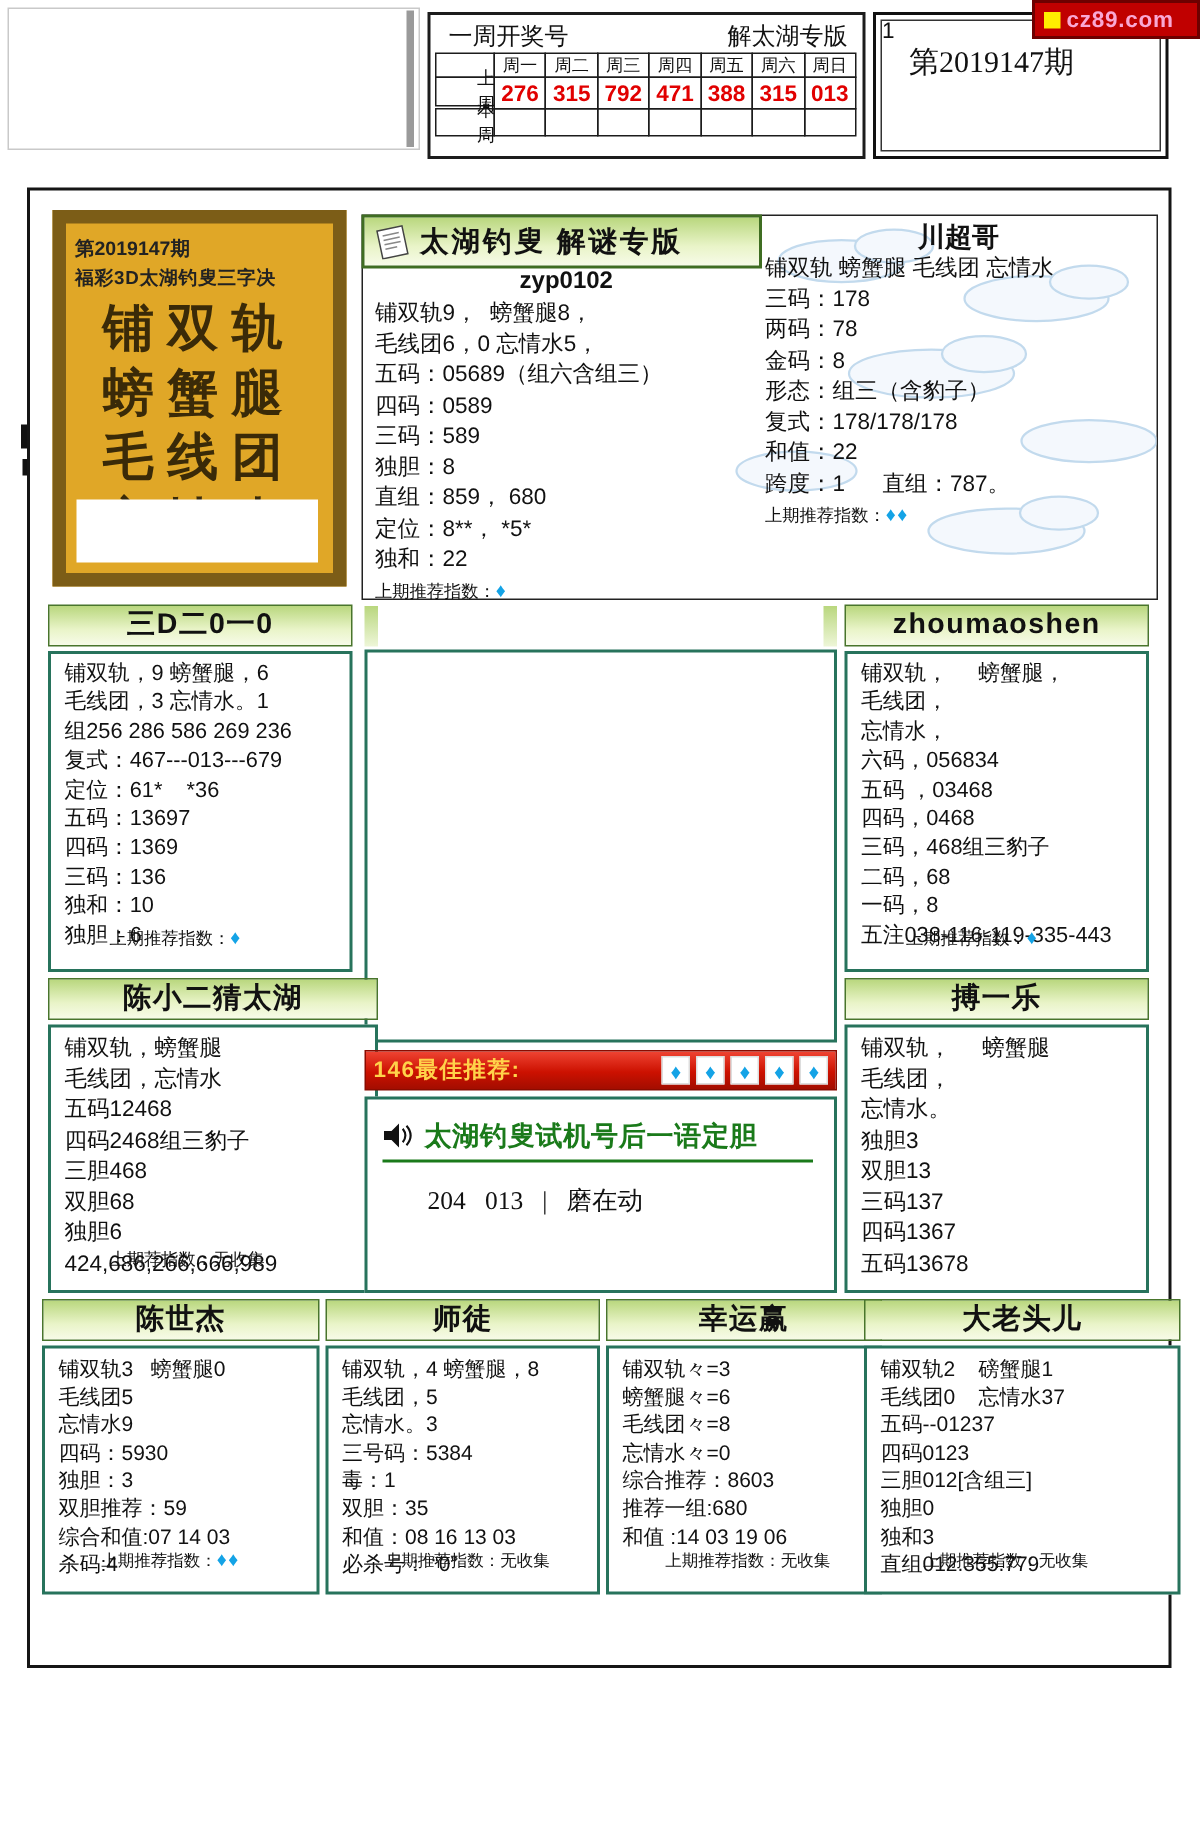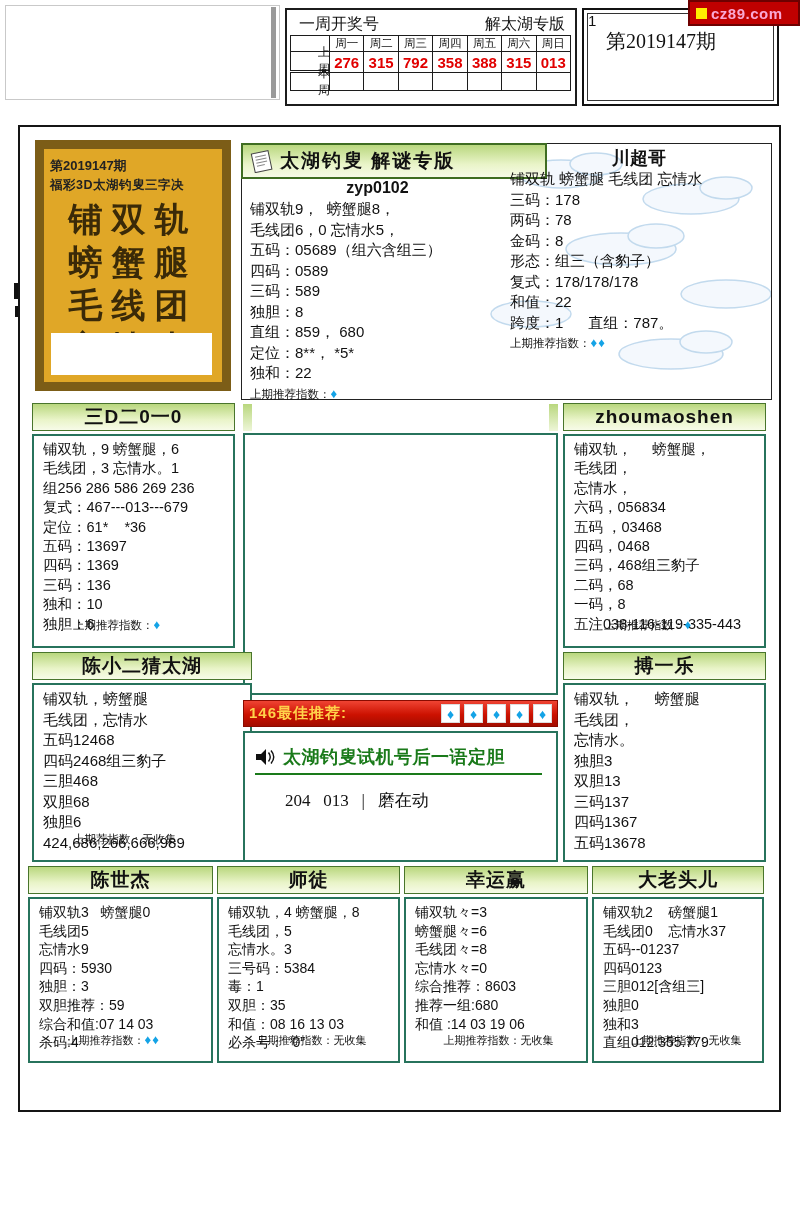--- a/index.html
+++ b/index.html
@@ -44,21 +44,21 @@
   .gold { position:absolute; left:15px; top:13px; width:196px; height:251px; background:#e0a727; border:9px solid #7c5d17; padding:8px 6px; }
   .gold .g-issue { font-size:13px; font-weight:bold; color:#222; }
   .gold .g-sub { font-size:12.5px; font-weight:bold; color:#222; margin-top:2px; letter-spacing:0.5px; }
   .gold .g-words { margin-top:4px; }
   .gold .g-words .line { font-size:34px; line-height:43px; font-weight:bold; text-align:center; letter-spacing:9px; color:#3a2a08; font-family:"Liberation Serif",serif; white-space:pre; }
   .gold .g-white { position:absolute; left:7px; right:10px; bottom:7px; height:42px; background:#fff; }
 
   
   .mainpanel { position:absolute; left:221px; top:16px; width:531px; height:257px; border:1px solid #222; background:#fff; }
   .clouds { position:absolute; right:0; top:0; pointer-events:none; }
-  .main-hd { position:absolute; left:-1px; top:-1px; width:306px; height:30px; background:linear-gradient(180deg,#b9d77e 0%,#e9f4c8 60%,#f7fbe8 100%); border:2px solid #3f6d22; display:flex; align-items:center; gap:5px; padding:16px 6px; }
+  .main-hd { position:absolute; left:-1px; top:-1px; width:267px; height:30px; background:linear-gradient(180deg,#b9d77e 0%,#e9f4c8 60%,#f7fbe8 100%); border:2px solid #3f6d22; display:flex; align-items:center; gap:5px; padding:16px 6px; }
   .main-hd .t { font-size:19px; font-weight:bold; letter-spacing:2px; white-space:pre; }
   .mp-col { position:absolute; }
   .mp-left { left:8px; top:33px; width:255px; }
   .mp-right { left:268px; top:3px; width:258px; }
   .mp-title { font-size:16px; font-weight:bold; text-align:center; line-height:22px; white-space:pre; }
   .mp-right .mp-title { font-size:18px; }
   .mp-col .line { font-size:15px; line-height:20.5px; white-space:pre; }
   .mp-ft { font-size:11.5px; margin-top:2px; }
 
   .dia { color:#14a3e6; font-size:13px; letter-spacing:1px; }
@@ -104,21 +104,21 @@
     <div class="wk-titles">
       <span>一周开奖号</span>
       <span>解太湖专版</span>
     </div>
     <div class="wk-row">
       <div class="wk-cell wk-corner"></div>
       <div class="wk-days"><div class="day-cell">周一</div><div class="day-cell">周二</div><div class="day-cell">周三</div><div class="day-cell">周四</div><div class="day-cell">周五</div><div class="day-cell">周六</div><div class="day-cell">周日</div></div>
     </div>
     <div class="wk-row">
       <div class="wk-cell wk-label">上周</div>
-      <div class="wk-vals"><div class="num-cell">276</div><div class="num-cell">315</div><div class="num-cell">792</div><div class="num-cell">358</div><div class="num-cell">388</div><div class="num-cell">315</div><div class="num-cell">013</div></div>
+      <div class="wk-vals"><div class="num-cell">276</div><div class="num-cell">315</div><div class="num-cell">792</div><div class="num-cell">471</div><div class="num-cell">388</div><div class="num-cell">315</div><div class="num-cell">013</div></div>
     </div>
     <div class="wk-row">
       <div class="wk-cell wk-label" style="height:19px">本周</div>
       <div class="wk-vals empty"><div class="num-cell"></div><div class="num-cell"></div><div class="num-cell"></div><div class="num-cell"></div><div class="num-cell"></div><div class="num-cell"></div><div class="num-cell"></div></div>
     </div>
   </div>
 
   <div class="issue-box">
     <div class="issue-inner"></div>
     <div class="issue-corner">1</div>
@@ -360,21 +360,21 @@
             <div class="line">综合推荐：8603</div>
             <div class="line">推荐一组:680</div>
             <div class="line">和值 :14 03 19 06</div>
           </div>
         <div class="ft">
           <span>上期推荐指数：</span><span>无收集</span>
         </div>
       </div>
     </div>
 
-    <div class="sbox botbox" style="left:572px;top:739px;width:172px;height:197px;">
+    <div class="sbox botbox" style="left:556px;top:739px;width:211px;height:197px;">
       <div class="hd">大老头儿</div>
       <div class="bd">
         <div>
             <div class="line">铺双轨2    磅蟹腿1</div>
             <div class="line">毛线团0    忘情水37</div>
             <div class="line">五码--01237</div>
             <div class="line">四码0123</div>
             <div class="line">三胆012[含组三]</div>
             <div class="line">独胆0</div>
             <div class="line">独和3</div>

